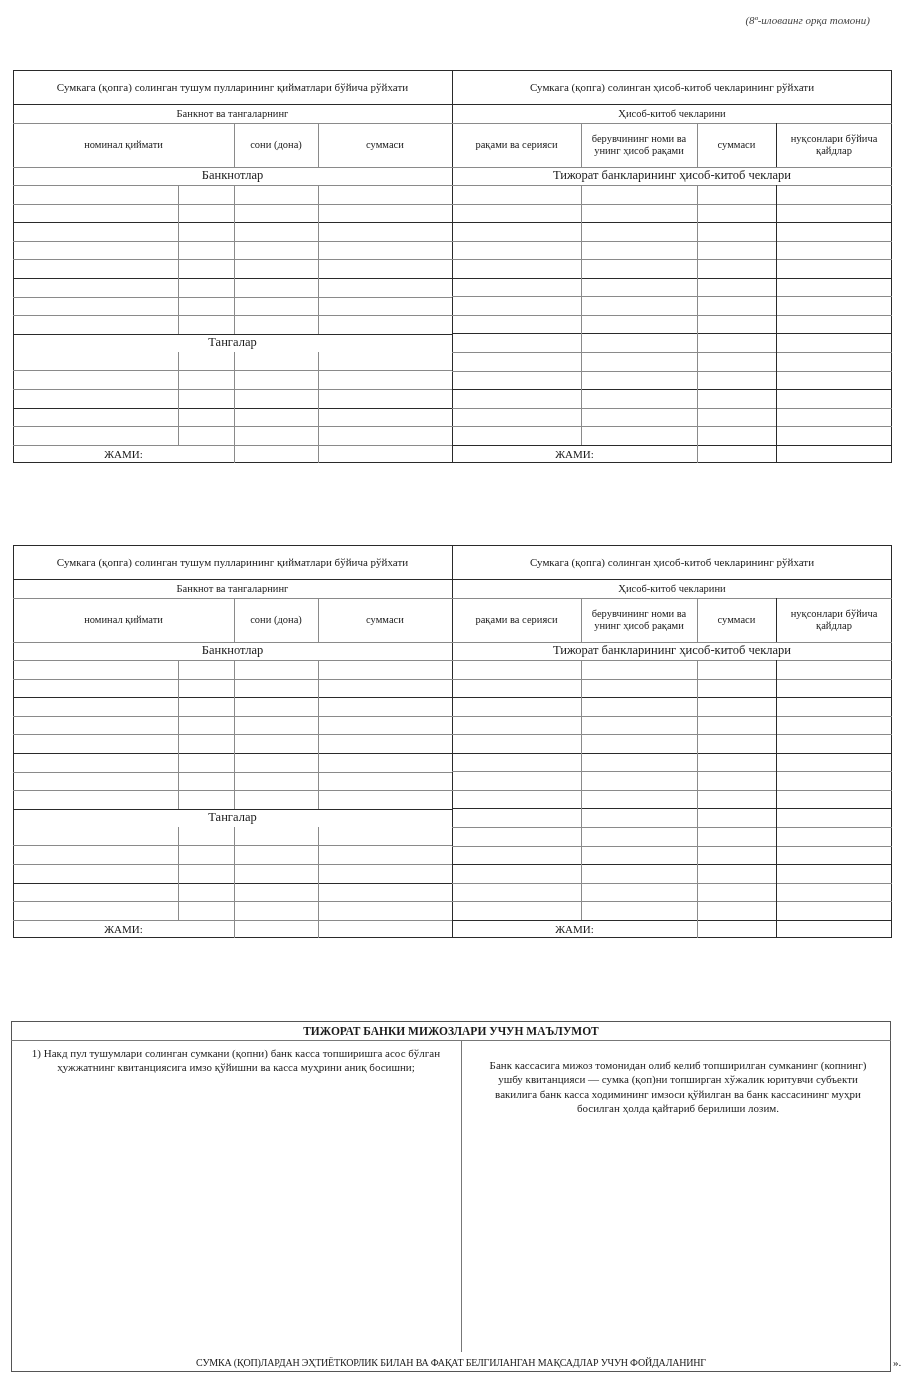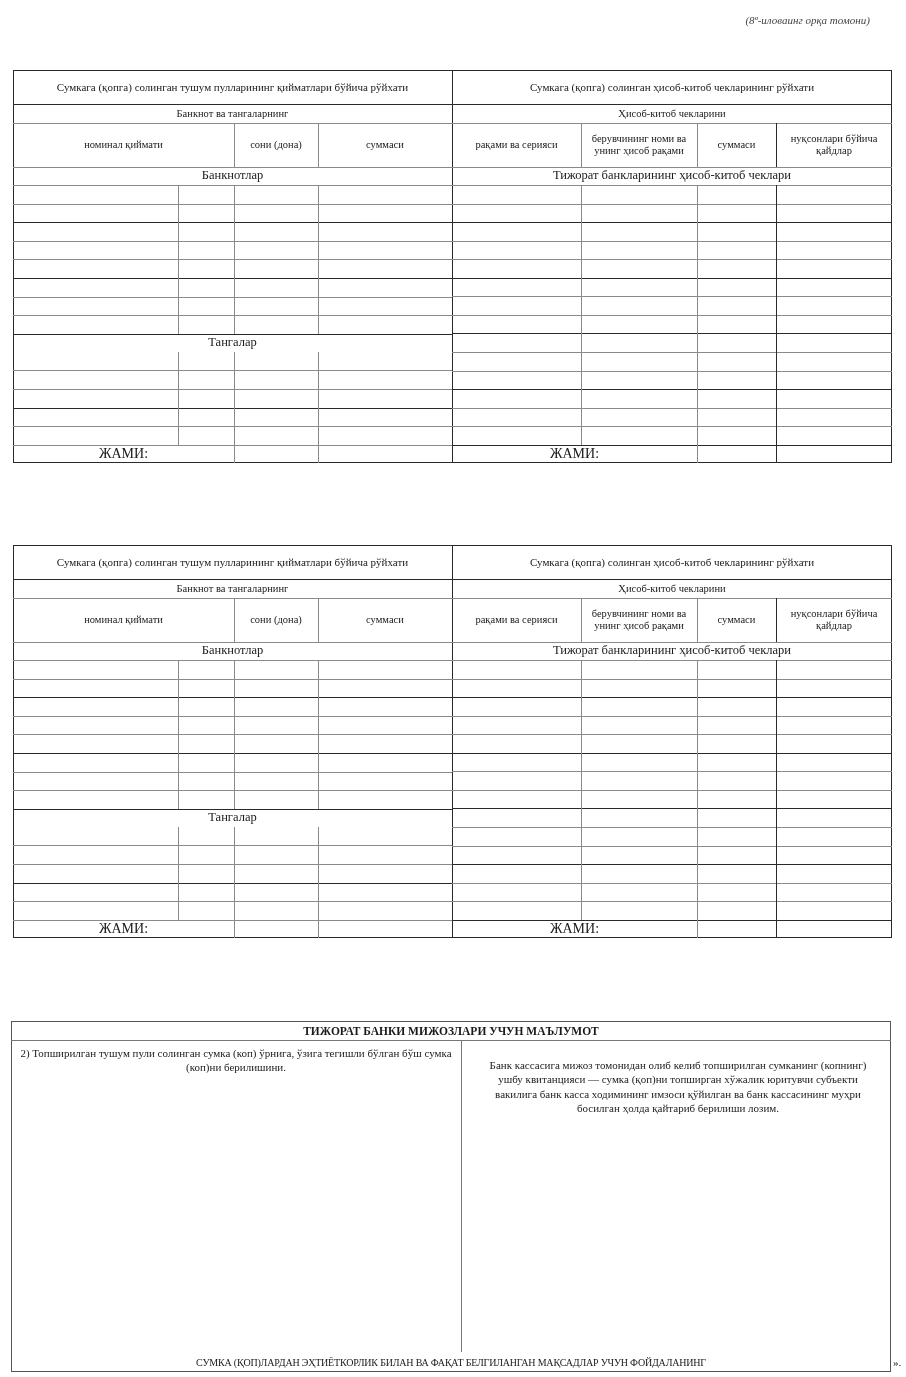--- a/index.html
+++ b/index.html
@@ -9,21 +9,21 @@
   .hl.dark { border-top: 1px solid #2a2a2a; }
   .vl { position: absolute; width: 0; border-left: 1px solid #8a8a8a; }
   .vl.dark { border-left: 1px solid #2a2a2a; }
   .frame { position: absolute; border: 1.5px solid #2a2a2a; box-sizing: border-box; }
   .cell { position: absolute; display: flex; align-items: center; justify-content: center;
           text-align: center; box-sizing: border-box; line-height: 1.1; }
   .t-title { font-size: 11px; }
   .t-sub { font-size: 10.5px; }
   .t-col { font-size: 10.5px; }
   .t-sec { font-size: 12.5px; }
-  .t-total { font-size: 14px; }
+  .t-total { font-size: 11px; }
   .page-note { position: absolute; top: 14px; right: 36px; font-style: italic; font-size: 11px; color: #444; }
   .info-frame { position: absolute; left: 11px; top: 1021px; width: 880px; height: 351px;
                 border: 1.5px solid #555; box-sizing: border-box; }
   .info-head { position: absolute; left: 11px; top: 1021px; width: 880px; height: 20px;
                border-bottom: 1px solid #777; box-sizing: border-box; display: flex;
                align-items: center; justify-content: center; font-size: 11.5px; font-weight: bold; }
   .info-divider { position: absolute; left: 461px; top: 1041px; height: 311px; width: 0; border-left: 1px solid #777; }
   .info-col { position: absolute; font-size: 11px; line-height: 1.3; text-align: center; color: #222; }
   .info-col p { margin: 0 0 9px 0; }
   .info-col p.u { text-decoration: underline; }
@@ -396,21 +396,21 @@
     <div class="cell " style="left: 777px; top: 902.243px; width: 114px; height: 16.5571px;"></div>
     <div class="cell " style="left: 698px; top: 920.8px; width: 77px; height: 16.6px;"></div>
     <div class="cell " style="left: 777px; top: 920.8px; width: 114px; height: 16.6px;"></div>
   </div>
 
 <div class="info-frame"></div>
 <div class="info-head">ТИЖОРАТ БАНКИ МИЖОЗЛАРИ УЧУН МАЪЛУМОТ</div>
 <div class="info-divider"></div>
 
 <div class="info-col" style="left:16px; top:1046px; width:440px;">
-  <p>2) Топширилган тушум пули солинган сумка (коп) ўрнига, ўзига тегишли бўлган бўш сумка (коп)ни берилишини.</p>
+  <p class="gap">1) Накд пул тушумлари солинган сумкани (қопни) банк касса топширишга асос бўлган ҳужжатнинг квитанциясига имзо қўйишни ва касса муҳрини аниқ босишни;</p>
 </div>
 
 <div class="info-col" style="left:478px; top:1058px; width:400px;">
   <p style="margin-bottom:46px;">Банк кассасига мижоз томонидан олиб келиб топширилган сумканинг (копнинг) ушбу квитанцияси — сумка (қоп)ни топширган хўжалик юритувчи субъекти вакилига банк касса ходимининг имзоси қўйилган ва банк кассасининг муҳри босилган ҳолда қайтариб берилиши лозим.</p>
 </div>
 
 <div class="info-foot">СУМКА (ҚОП)ЛАРДАН ЭҲТИЁТКОРЛИК БИЛАН ВА ФАҚАТ БЕЛГИЛАНГАН МАҚСАДЛАР УЧУН ФОЙДАЛАНИНГ</div>
 <div class="closing">».</div>
 
 </body></html>

